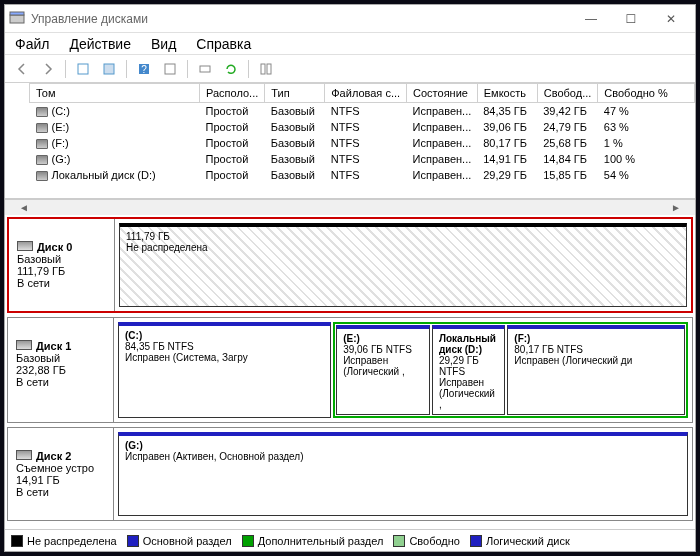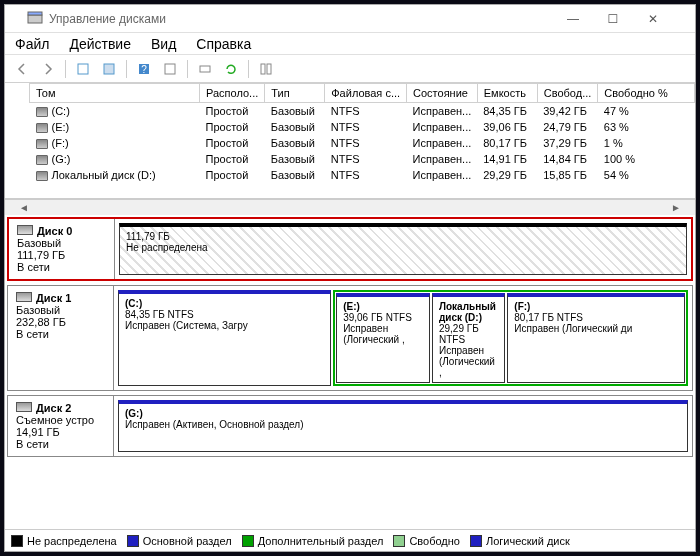--- a/index.html
+++ b/index.html
@@ -1,18 +1,18 @@
 <!DOCTYPE html>
 <html><head>
 <meta charset="utf-8">
 <style>
 * { box-sizing: border-box; margin: 0; padding: 0; font-family: 'Segoe UI', Tahoma, sans-serif; }
 body { background: #0a0a14; width: 700px; height: 556px; overflow: hidden; }
 .window { background: #fff; width: 692px; height: 548px; margin: 4px; border: 1px solid #aaa; display: flex; flex-direction: column; }
-.titlebar { height: 28px; display: flex; align-items: center; padding: 0 22px; border-bottom: 1px solid #e0e0e0; font-size: 12px; color: #666; }
+.titlebar { height: 28px; display: flex; align-items: center; padding: 0 4px; border-bottom: 1px solid #e0e0e0; font-size: 12px; color: #666; }
 .titlebar-icon { width: 16px; height: 16px; margin-right: 6px; }
 .titlebar-icon svg { width: 16px; height: 16px; }
 .titlebar-title { flex: 1; }
 .winbtns { display: flex; gap: 0; }
 .winbtn { width: 40px; height: 24px; display: flex; align-items: center; justify-content: center; font-size: 12px; color: #555; cursor: default; }
 .menubar { height: 22px; display: flex; align-items: center; padding: 0 6px; font-size: 14px; gap: 12px; border-bottom: 1px solid #e0e0e0; }
 .menuitem { padding: 2px 4px; cursor: default; }
 .toolbar { height: 28px; display: flex; align-items: center; padding: 0 6px; gap: 4px; border-bottom: 1px solid #d0d0d0; }
 .tbtn { width: 22px; height: 22px; border: 1px solid transparent; display: flex; align-items: center; justify-content: center; }
 .tbtn svg { width: 14px; height: 14px; }
@@ -21,21 +21,21 @@
 .volumes { height: 116px; overflow: auto; border-bottom: 1px solid #ccc; padding-left: 24px; }
 .voltable { width: 100%; border-collapse: collapse; font-size: 11px; }
 .voltable th { text-align: left; padding: 3px 6px; border: 1px solid #d0d0d0; background: #fff; font-weight: normal; position: sticky; top: 0; white-space: nowrap; }
 .voltable td { padding: 2px 6px; white-space: nowrap; }
 .volicon { display: inline-block; width: 12px; height: 10px; background: linear-gradient(#888, #ccc); border: 1px solid #666; border-radius: 1px; margin-right: 4px; vertical-align: middle; }
 .scrollhint { height: 16px; background: #f0f0f0; border-top: 1px solid #ccc; display: flex; }
 .scrollhint::before, .scrollhint::after { content: ''; width: 12px; height: 100%; display: flex; align-items: center; justify-content: center; }
 .disks { flex: 1; overflow: auto; padding: 2px; }
 .diskrow { border: 1px solid #888; margin-bottom: 4px; display: flex; }
 .diskrow.hl { border: 2px solid #c00; }
-.diskinfo { width: 106px; padding: 6px 8px; font-size: 11px; border-right: 1px solid #888; }
+.diskinfo { width: 106px; padding: 22px 8px; font-size: 11px; border-right: 1px solid #888; }
 .diskinfo .dname { font-weight: bold; }
 .diskinfo .dicon { display: inline-block; width: 16px; height: 10px; background: linear-gradient(#999, #ddd); border: 1px solid #555; margin-right: 4px; }
 .diskparts { flex: 1; display: flex; padding: 4px; gap: 2px; }
 .part { border: 1px solid #333; padding: 4px 6px; font-size: 10px; overflow: hidden; position: relative; }
 .part .plabel { font-weight: bold; }
 .part.unalloc { background: repeating-linear-gradient(45deg, #fff, #fff 5px, #e0e0e0 5px, #e0e0e0 7px); border-top: 4px solid #000; flex: 1; }
 .part.primary { border-top: 4px solid #2020c0; }
 .part.logical { border-top: 4px solid #2020c0; }
 .part.logicalwrap { border: 2px solid #0a0; padding: 0; display: flex; flex: 1; }
 .part.logicalwrap .part { border-top: 4px solid #2020c0; margin: 1px; }
@@ -159,21 +159,21 @@
               <td>24,79 ГБ</td>
               <td>63 %</td>
             </tr>
             <tr>
               <td><span class="volicon"></span>(F:)</td>
               <td>Простой</td>
               <td>Базовый</td>
               <td>NTFS</td>
               <td>Исправен...</td>
               <td>80,17 ГБ</td>
-              <td>37,29 ГБ</td>
+              <td>25,68 ГБ</td>
               <td>1 %</td>
             </tr>
             <tr>
               <td><span class="volicon"></span>(G:)</td>
               <td>Простой</td>
               <td>Базовый</td>
               <td>NTFS</td>
               <td>Исправен...</td>
               <td>14,91 ГБ</td>
               <td>14,84 ГБ</td>

